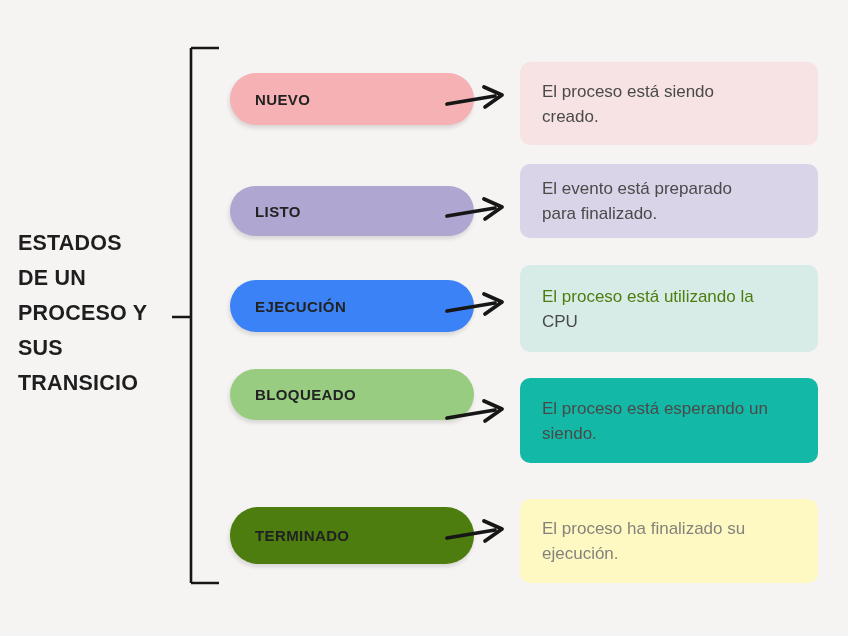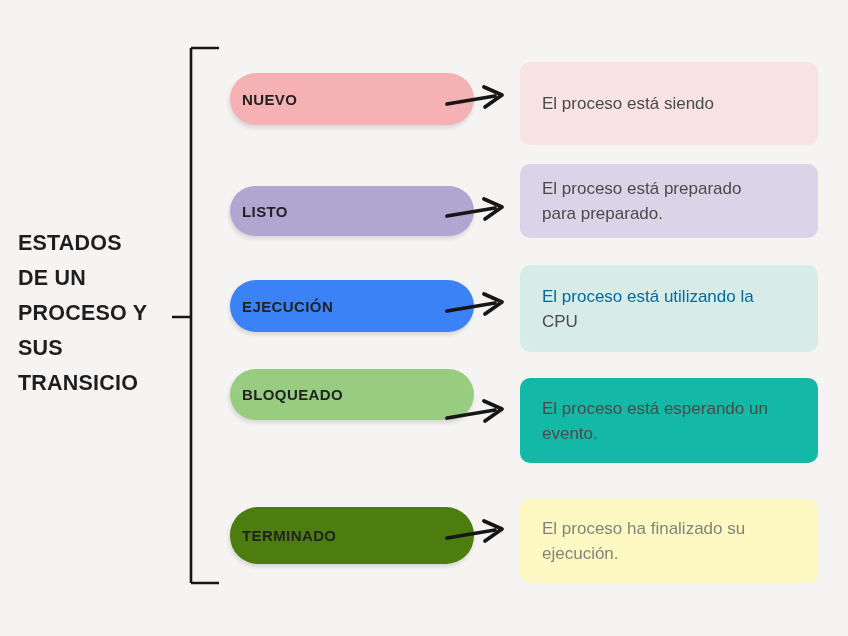--- a/index.html
+++ b/index.html
@@ -39,21 +39,21 @@
   .pill {
     position: absolute;
     left: 230px;
     width: 244px;
     border-radius: 28px;
     display: flex;
     align-items: center;
     box-shadow: -1px 3px 4px rgba(0,0,0,0.12);
   }
   .pill-label {
-    padding-left: 12px;
+    padding-left: 25px;
     font-size: 15px;
     font-weight: bold;
     letter-spacing: 0.4px;
     color: #222222;
   }
   .arrow-svg {
     position: absolute;
     width: 66px;
     height: 30px;
   }
@@ -90,53 +90,54 @@
   <div id="rows-container">
       <div class="pill" style="top: 73px; height: 52px; background: rgb(245, 177, 179);">
         <span class="pill-label">NUEVO</span>
       </div>
       <svg class="arrow-svg" viewBox="0 0 66 30" style="left: 444px; top: 83px;">
         <path d="M3 21 L51 13" fill="none" stroke="#161616" stroke-width="3.8" stroke-linecap="round"></path>
         <path d="M40 4 L58 12 L41 24" fill="none" stroke="#161616" stroke-width="3.8" stroke-linecap="round" stroke-linejoin="round"></path>
       </svg>
       <div class="desc-box" style="top: 62px; height: 83px; background: rgb(247, 227, 227);">
         <div class="desc-line" style="color: rgb(74, 74, 74);">El proceso está siendo</div>
+        <div class="desc-line" style="color: rgb(74, 74, 74);">creado.</div>
       </div>
       <div class="pill" style="top: 186px; height: 50px; background: rgb(175, 166, 209);">
         <span class="pill-label">LISTO</span>
       </div>
       <svg class="arrow-svg" viewBox="0 0 66 30" style="left: 444px; top: 195px;">
         <path d="M3 21 L51 13" fill="none" stroke="#161616" stroke-width="3.8" stroke-linecap="round"></path>
         <path d="M40 4 L58 12 L41 24" fill="none" stroke="#161616" stroke-width="3.8" stroke-linecap="round" stroke-linejoin="round"></path>
       </svg>
       <div class="desc-box" style="top: 164px; height: 74px; background: rgb(217, 212, 231);">
-        <div class="desc-line" style="color: rgb(74, 74, 74);">El proceso está preparado</div>
-        <div class="desc-line" style="color: rgb(74, 74, 74);">para preparado.</div>
+        <div class="desc-line" style="color: rgb(74, 74, 74);">El evento está preparado</div>
+        <div class="desc-line" style="color: rgb(74, 74, 74);">para finalizado.</div>
       </div>
       <div class="pill" style="top: 280px; height: 52px; background: #3b82f6;">
         <span class="pill-label">EJECUCIÓN</span>
       </div>
       <svg class="arrow-svg" viewBox="0 0 66 30" style="left: 444px; top: 290px;">
         <path d="M3 21 L51 13" fill="none" stroke="#161616" stroke-width="3.8" stroke-linecap="round"></path>
         <path d="M40 4 L58 12 L41 24" fill="none" stroke="#161616" stroke-width="3.8" stroke-linecap="round" stroke-linejoin="round"></path>
       </svg>
       <div class="desc-box" style="top: 265px; height: 87px; background: rgb(215, 236, 231);">
-        <div class="desc-line" style="color: #0369a1;">El proceso está utilizando la</div>
+        <div class="desc-line" style="color: #4d7c0f;">El proceso está utilizando la</div>
         <div class="desc-line" style="color: rgb(74, 74, 74);">CPU</div>
       </div>
       <div class="pill" style="top: 369px; height: 51px; background: rgb(152, 205, 129);">
         <span class="pill-label">BLOQUEADO</span>
       </div>
       <svg class="arrow-svg" viewBox="0 0 66 30" style="left: 444px; top: 396.5px;">
         <path d="M3 21 L51 13" fill="none" stroke="#161616" stroke-width="3.8" stroke-linecap="round"></path>
         <path d="M40 4 L58 12 L41 24" fill="none" stroke="#161616" stroke-width="3.8" stroke-linecap="round" stroke-linejoin="round"></path>
       </svg>
       <div class="desc-box" style="top: 378px; height: 85px; background: #14b8a6;">
         <div class="desc-line" style="color: rgb(74, 74, 74);">El proceso está esperando un</div>
-        <div class="desc-line" style="color: rgb(74, 74, 74);">evento.</div>
+        <div class="desc-line" style="color: rgb(74, 74, 74);">siendo.</div>
       </div>
       <div class="pill" style="top: 507px; height: 57px; background: #4d7c0f;">
         <span class="pill-label">TERMINADO</span>
       </div>
       <svg class="arrow-svg" viewBox="0 0 66 30" style="left: 444px; top: 516.5px;">
         <path d="M3 21 L51 13" fill="none" stroke="#161616" stroke-width="3.8" stroke-linecap="round"></path>
         <path d="M40 4 L58 12 L41 24" fill="none" stroke="#161616" stroke-width="3.8" stroke-linecap="round" stroke-linejoin="round"></path>
       </svg>
       <div class="desc-box" style="top: 499px; height: 84px; background: #fef9c3;">
         <div class="desc-line" style="color: rgb(131, 131, 123);">El proceso ha finalizado su</div>

